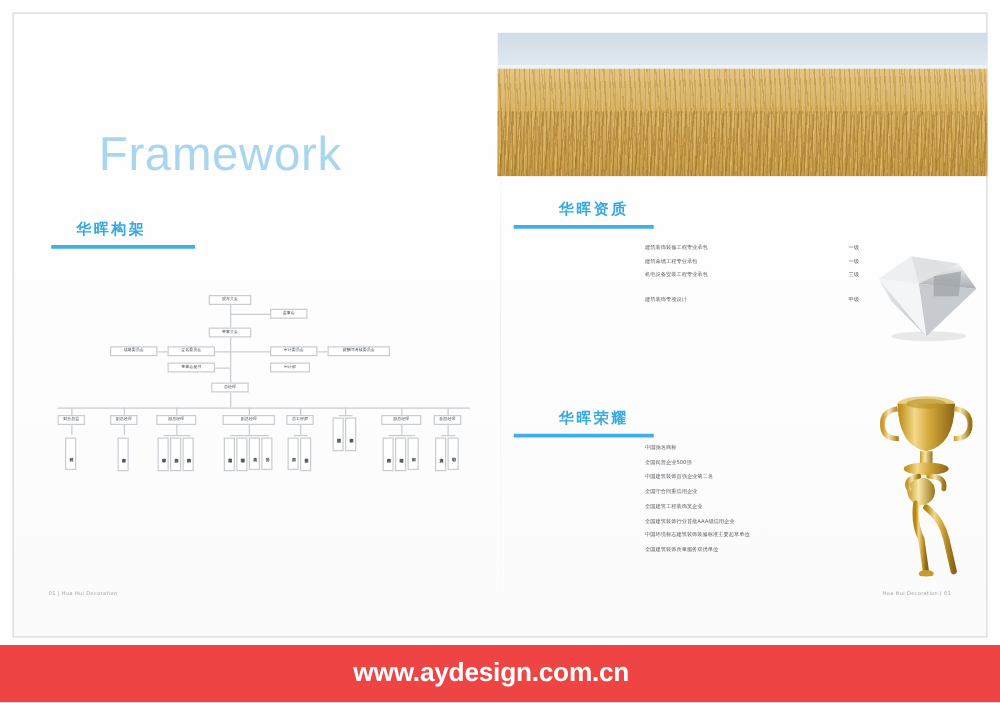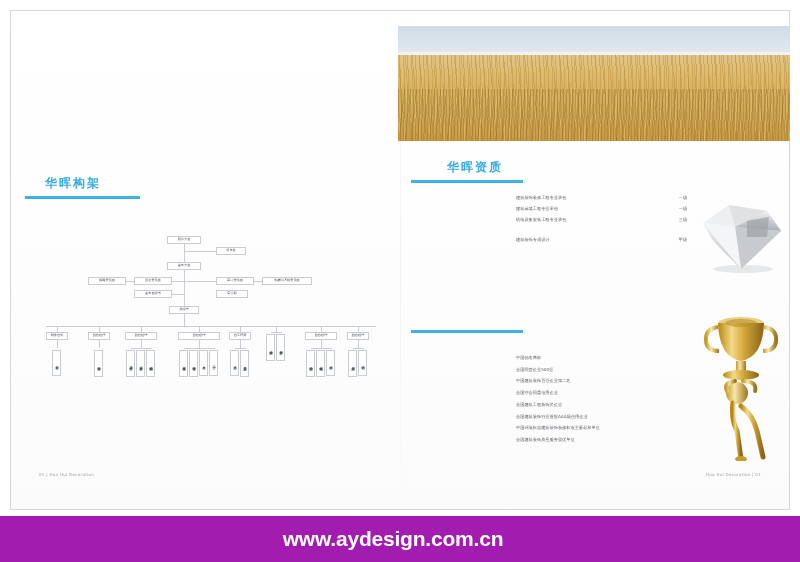--- a/index.html
+++ b/index.html
@@ -34,21 +34,21 @@
 
   
   .framework{position:absolute;left:68px;top:92px;font-size:38px;letter-spacing:.5px;
      color:#a9d6ef;font-weight:400;}
 
   
   .sec{position:absolute;}
   .sec .lbl{font-size:12px;font-weight:bold;color:#36a9e1;letter-spacing:2px;white-space:nowrap;}
   .sec .rule{margin-top:4px;height:3px;background:#3fb0e6;}
 
-  #sec-framework{left:14px;top:164px;width:115px;}
+  #sec-framework{left:30px;top:164px;width:115px;}
   #sec-framework .lbl{padding-left:20px;}
   #sec-qual{left:400px;top:148px;width:112px;}
   #sec-qual .lbl{padding-left:36px;}
   #sec-honor{left:400px;top:315px;width:112px;}
   #sec-honor .lbl{padding-left:36px;}
 
   
   .chart{position:absolute;left:22px;top:225px;width:360px;height:165px;}
   .node{position:absolute;border:1px solid #c9cdd2;background:#fff;color:#4a4f55;
         font-size:3.2px;line-height:1;display:flex;align-items:center;justify-content:center;
@@ -75,51 +75,53 @@
 
   .trophy{position:absolute;left:686px;top:300px;width:86px;height:150px;}
 
   
   .pgfoot{position:absolute;font-size:4px;color:#9aa0a6;letter-spacing:.3px;
         font-family:"DejaVu Sans",sans-serif;}
   #pg-left{left:28px;top:461px;}
   #pg-right{right:28px;top:461px;}
 
   
-  .banner{position:absolute;left:0;bottom:0;width:800px;height:46px;background:#a21caf;
+  .banner{position:absolute;left:0;bottom:0;width:800px;height:46px;background:#ef4444;
         display:flex;align-items:center;justify-content:center;}
   .banner span{color:#ffffff;font-size:21px;font-weight:bold;letter-spacing:-.2px;
         font-family:"Liberation Sans",sans-serif;}
   .banner .sep{display:inline-block;width:7px;}
 </style>
 </head>
 <body>
 
 <div class="screen">
   <div class="page">
 
     <div class="hero">
       <div class="sky"></div>
       <div class="haze"></div>
       <div class="grain"></div>
       <div class="grain2"></div>
     </div>
 
+    <div class="framework">Framework</div>
 
     <div class="sec" id="sec-framework">
       <div class="lbl">华晖构架</div>
       <div class="rule"></div>
     </div>
 
     <div class="sec" id="sec-qual">
       <div class="lbl">华晖资质</div>
       <div class="rule"></div>
     </div>
 
     <div class="sec" id="sec-honor">
+      <div class="lbl">华晖荣耀</div>
       <div class="rule"></div>
     </div>
 
     <div class="chart">
 
       <div class="node h" style="left:134px;top:0px;width:34px;">股东大会</div>
       <div class="ln v" style="left:151px;top:8px;height:22px;"></div>
       <div class="ln h" style="left:151px;top:15px;width:32px;"></div>
       <div class="node h" style="left:183px;top:11px;width:30px;">监事会</div>
 

